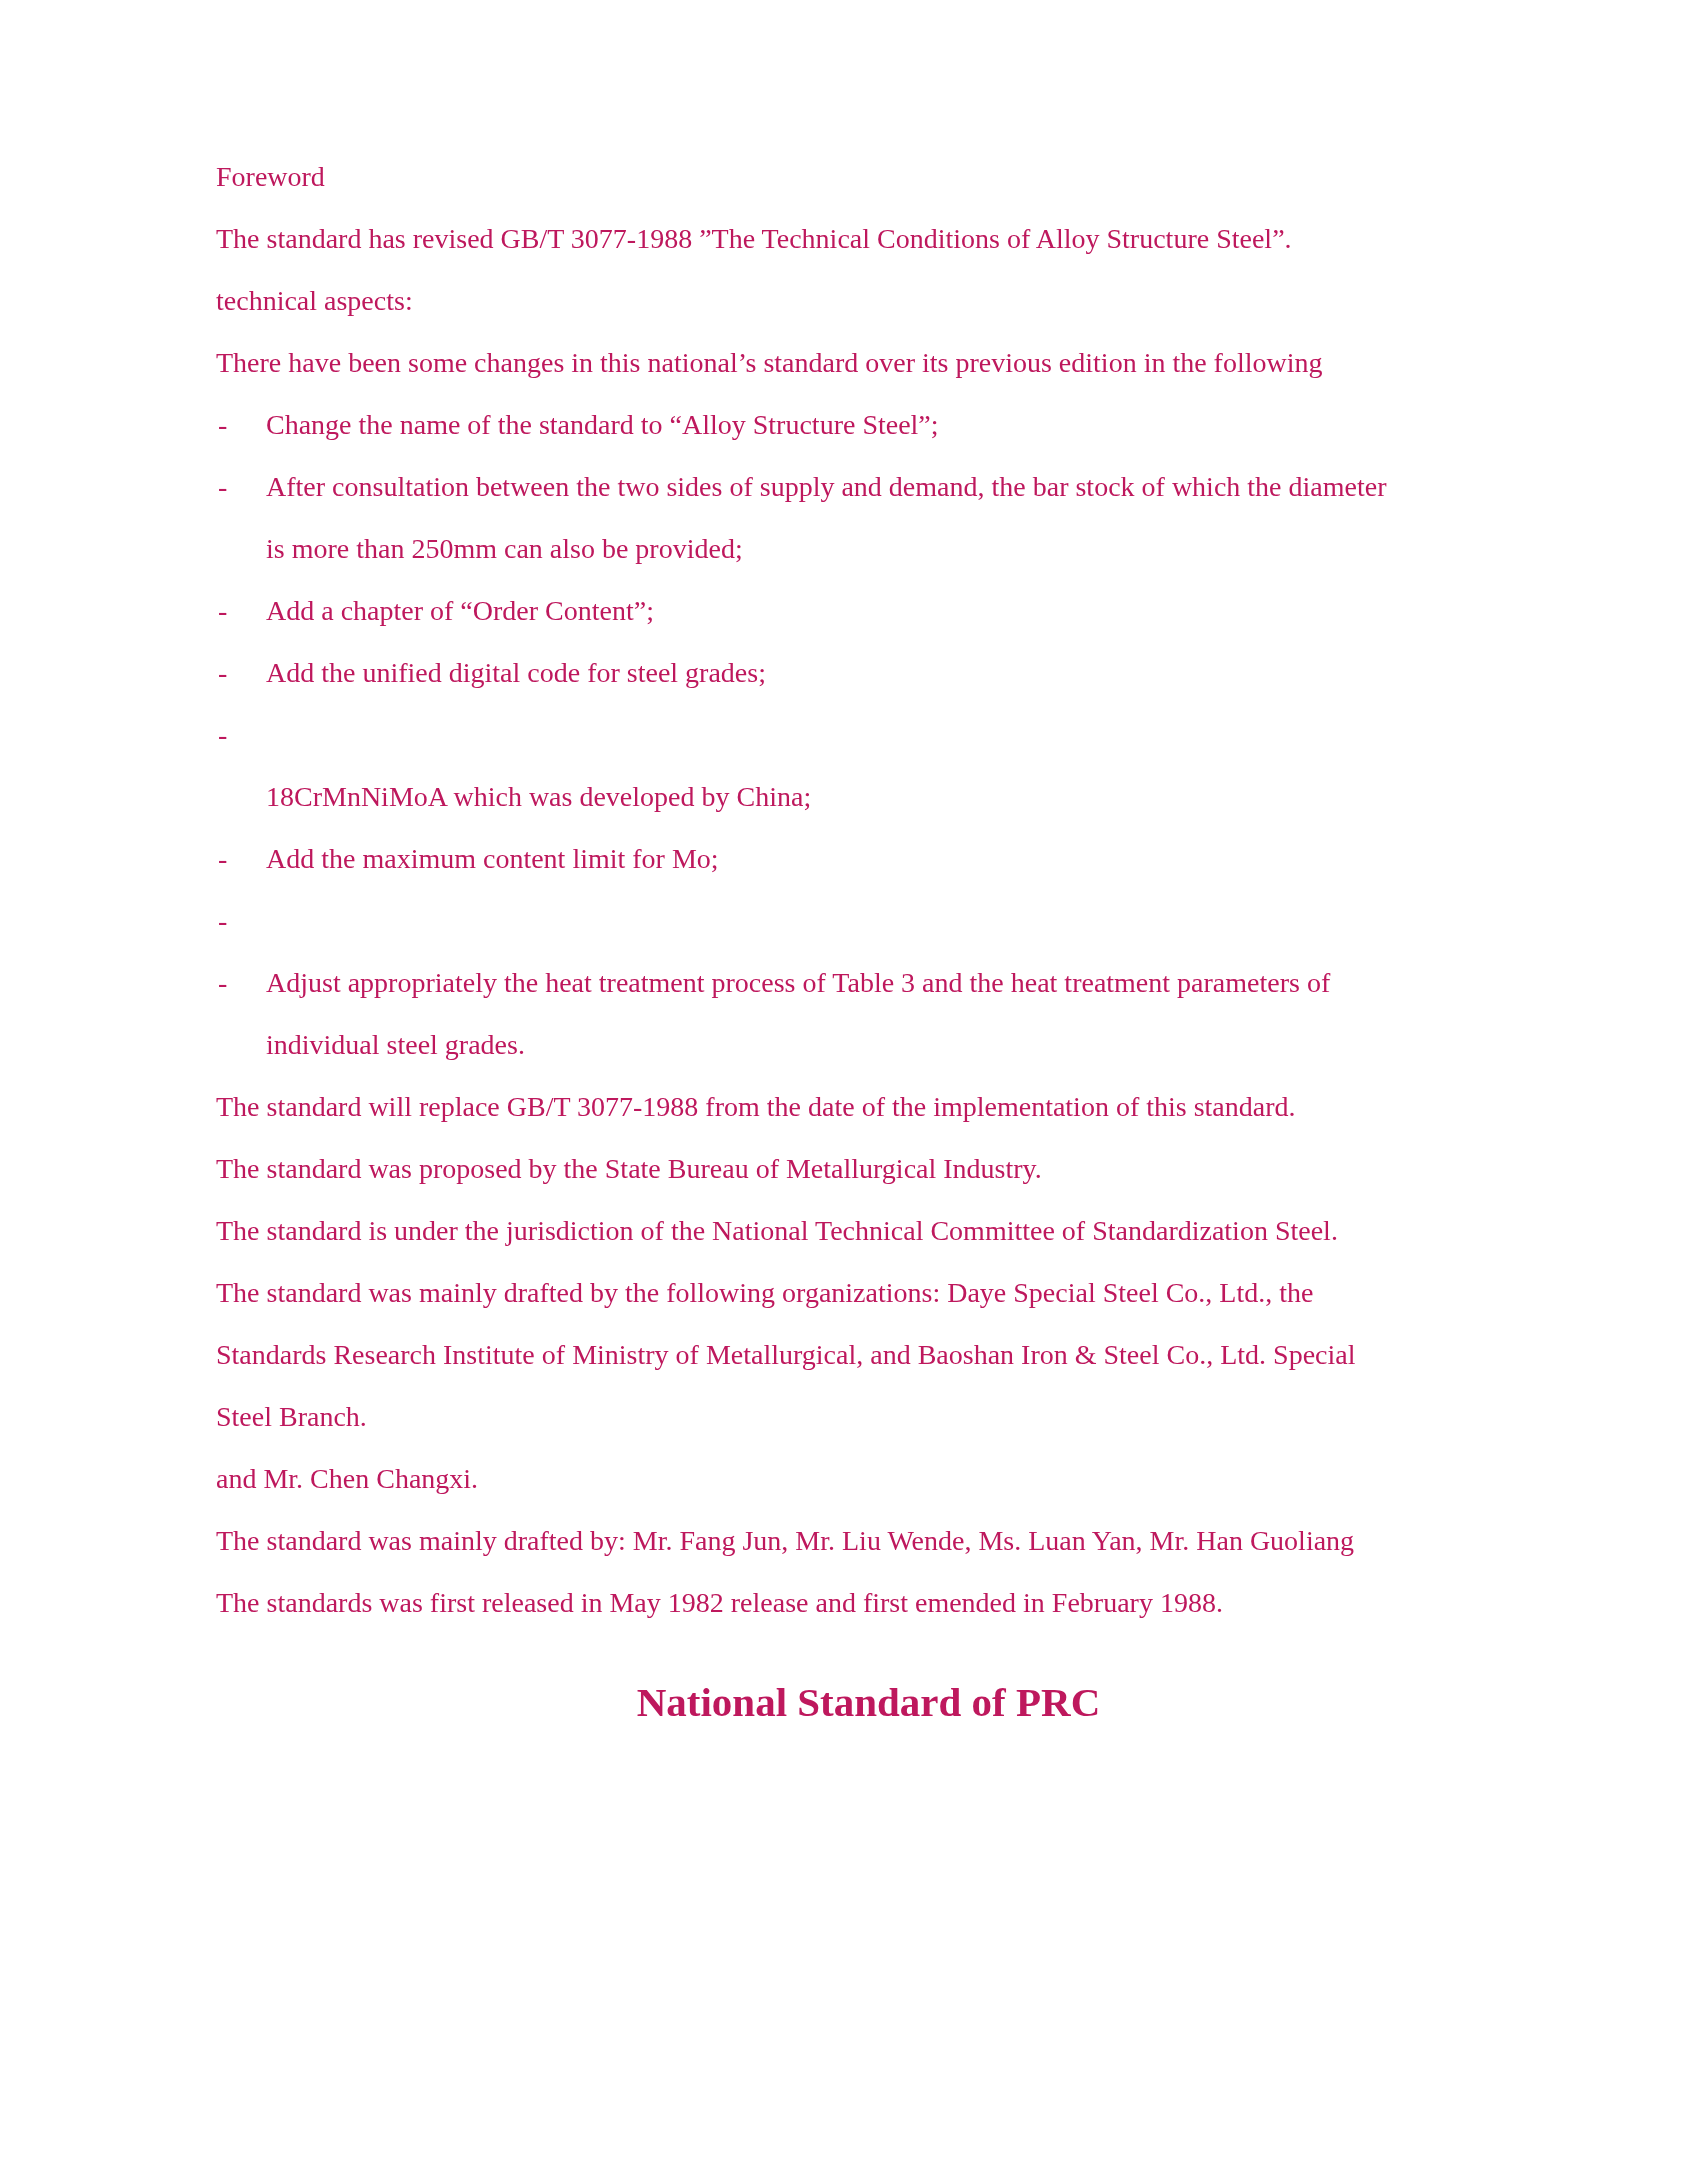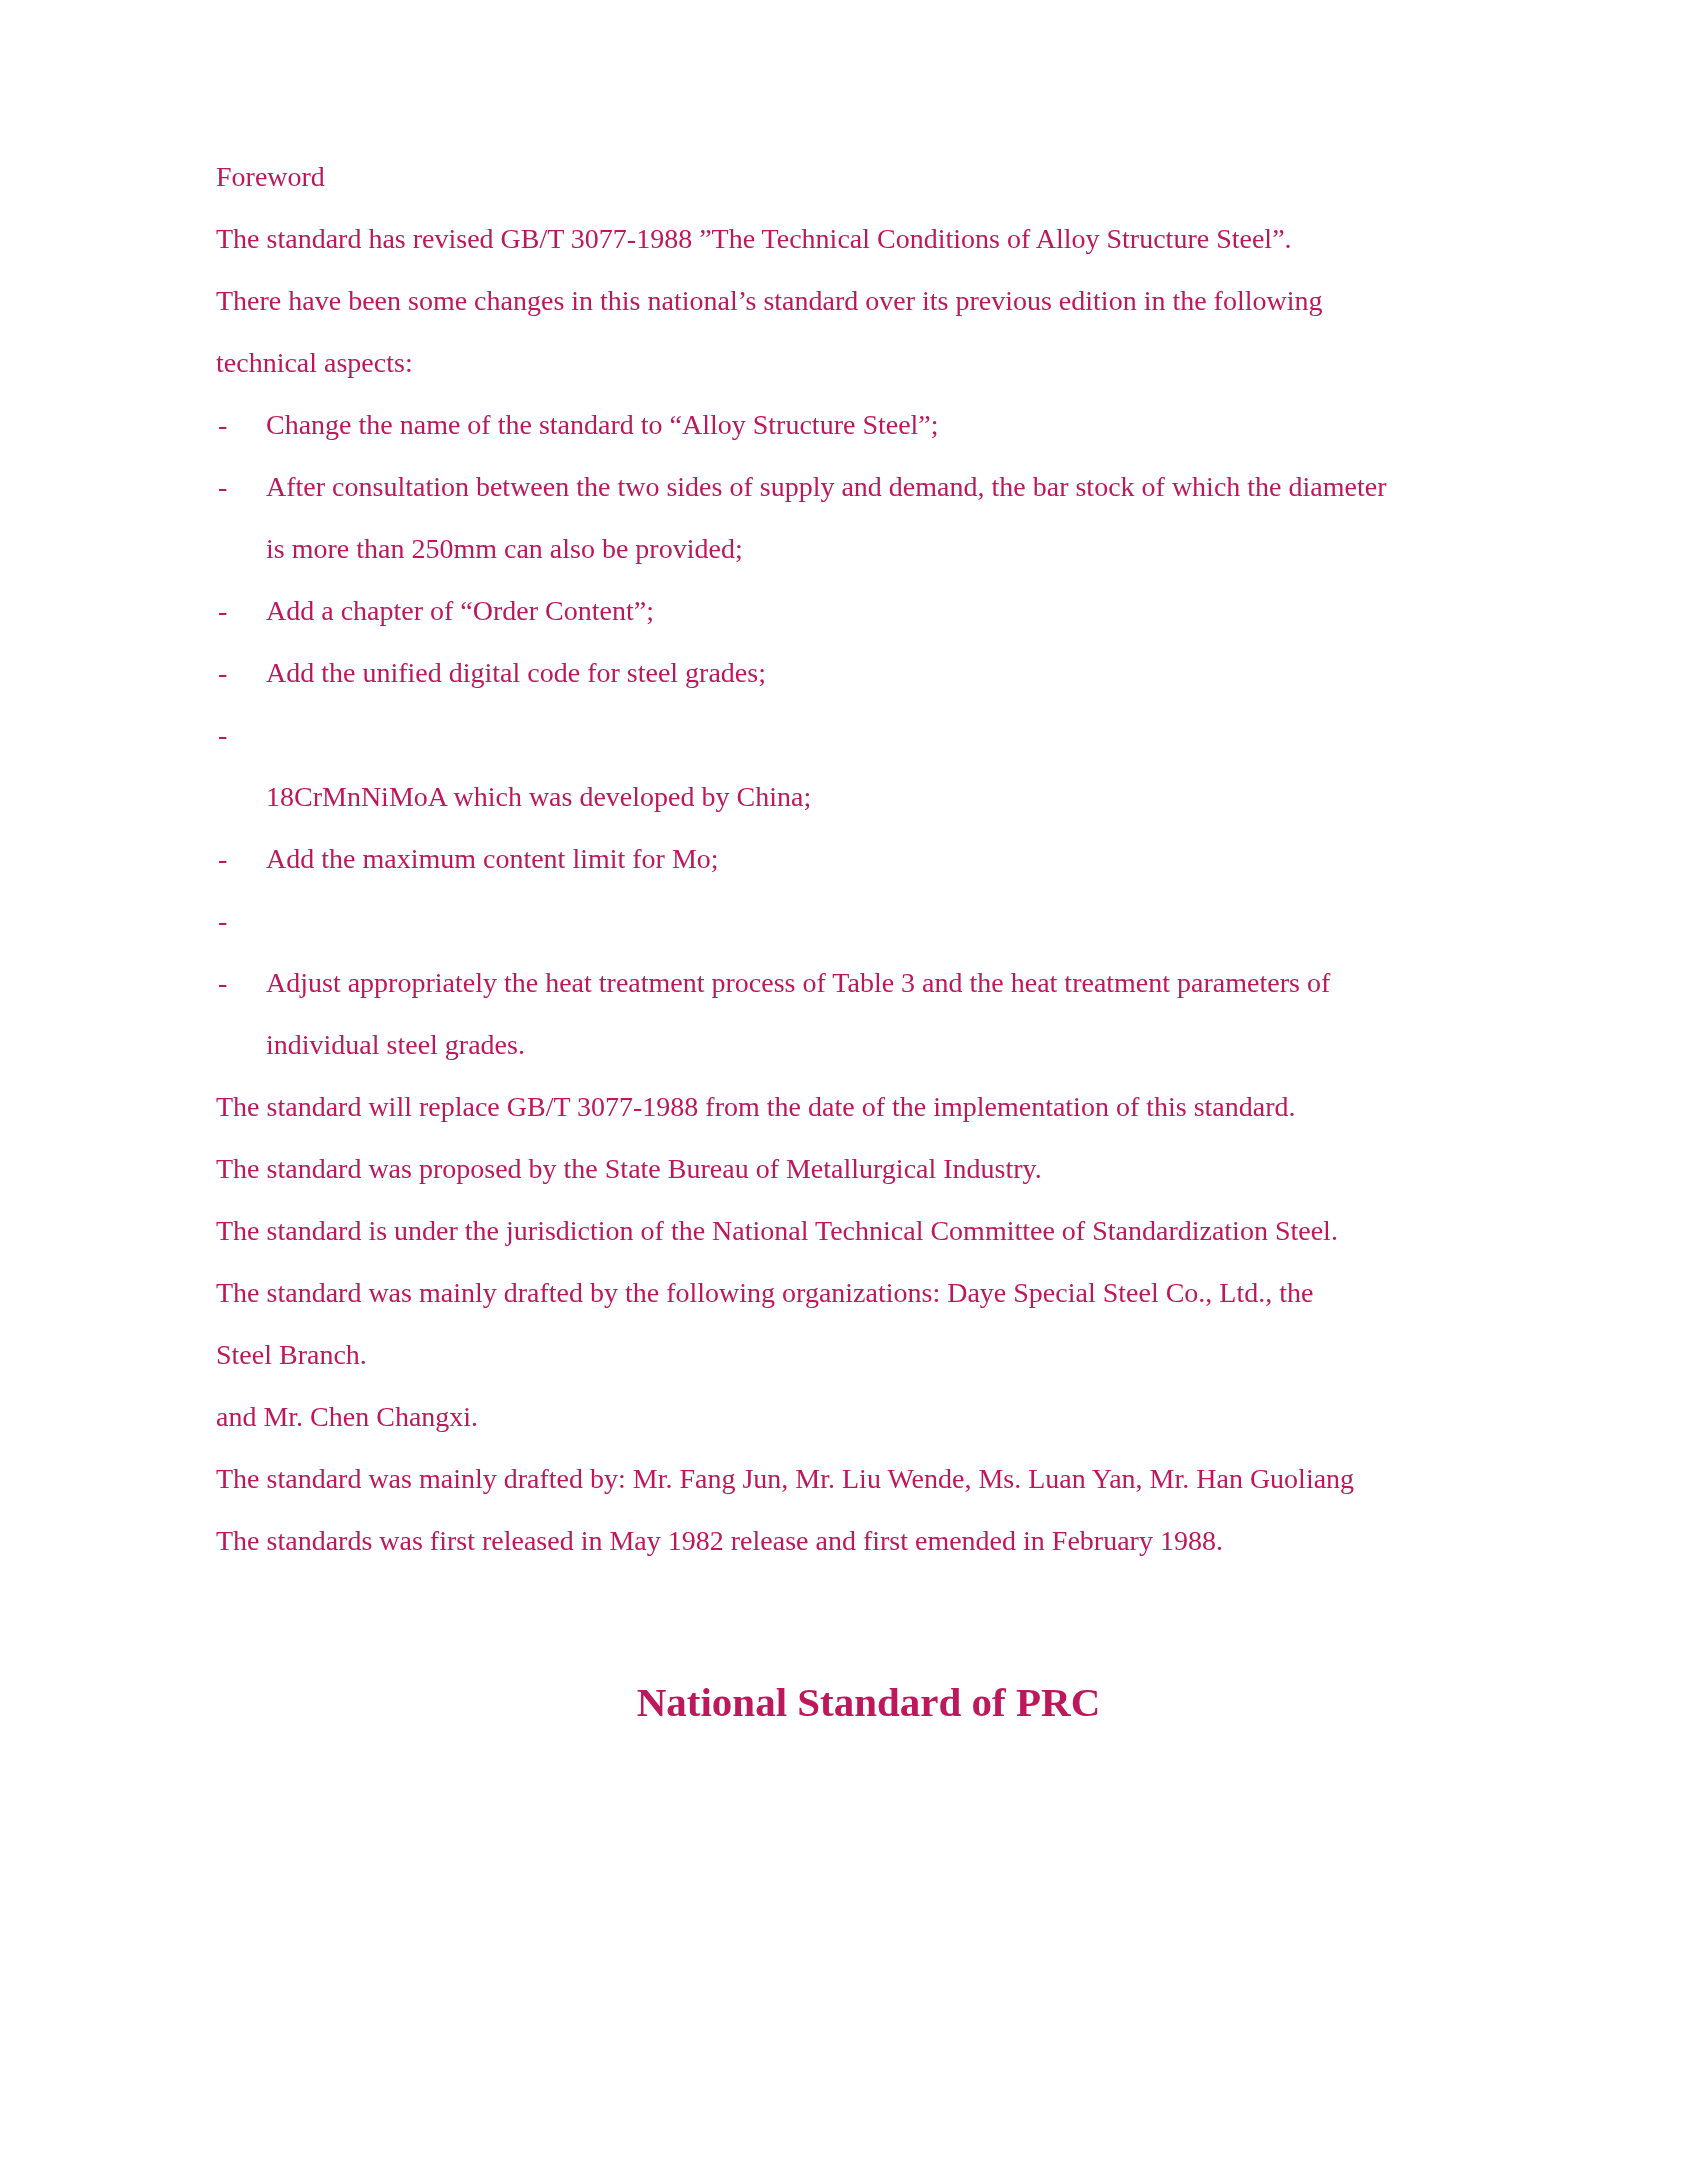--- a/index.html
+++ b/index.html
@@ -50,37 +50,38 @@
   }
   .title-line { white-space: nowrap; }
 </style>
 </head>
 <body>
 
 <div class="page">
   <main class="body-text" id="body-blocks">
       <div class="line">Foreword</div>
       <div class="line">The standard has revised GB/T 3077-1988 ”The Technical Conditions of Alloy Structure Steel”.</div>
+      <div class="line">technical aspects:</div>
       <div class="line">There have been some changes in this national’s standard over its previous edition in the following</div>
-      <div class="line">technical aspects:</div>
       <div class="line bullet-first"><span class="marker">-</span><span>Change the name of the standard to “Alloy Structure Steel”;</span></div>
       <div class="line bullet-first"><span class="marker">-</span><span>After consultation between the two sides of supply and demand, the bar stock of which the diameter</span></div>
       <div class="line bullet-cont">is more than 250mm can also be provided;</div>
       <div class="line bullet-first"><span class="marker">-</span><span>Add a chapter of “Order Content”;</span></div>
       <div class="line bullet-first"><span class="marker">-</span><span>Add the unified digital code for steel grades;</span></div>
       <div class="line bullet-first"><span class="marker">-</span></div>
       <div class="line bullet-cont">18CrMnNiMoA which was developed by China;</div>
       <div class="line bullet-first"><span class="marker">-</span><span>Add the maximum content limit for Mo;</span></div>
       <div class="line bullet-first"><span class="marker">-</span></div>
       <div class="line bullet-first"><span class="marker">-</span><span>Adjust appropriately the heat treatment process of Table 3 and the heat treatment parameters of</span></div>
       <div class="line bullet-cont">individual steel grades.</div>
       <div class="line">The standard will replace GB/T 3077-1988 from the date of the implementation of this standard.</div>
       <div class="line">The standard was proposed by the State Bureau of Metallurgical Industry.</div>
       <div class="line">The standard is under the jurisdiction of the National Technical Committee of Standardization Steel.</div>
       <div class="line">The standard was mainly drafted by the following organizations: Daye Special Steel Co., Ltd., the</div>
+      <div class="line">Standards Research Institute of Ministry of Metallurgical, and Baoshan Iron &amp; Steel Co., Ltd. Special</div>
       <div class="line">Steel Branch.</div>
       <div class="line">and Mr. Chen Changxi.</div>
       <div class="line">The standard was mainly drafted by: Mr. Fang Jun, Mr. Liu Wende, Ms. Luan Yan, Mr. Han Guoliang</div>
       <div class="line">The standards was first released in May 1982 release and first emended in February 1988.</div>
     </main>
   <section class="title-block" id="title-block">
       <div class="title-line">National Standard of PRC</div>
       <div class="title-line">Alloy Structure Cancel</div>
       <div class="title-line">GB/T 3077-1999</div>
       <div class="title-line">Replace GB/T 3077-1988</div>

